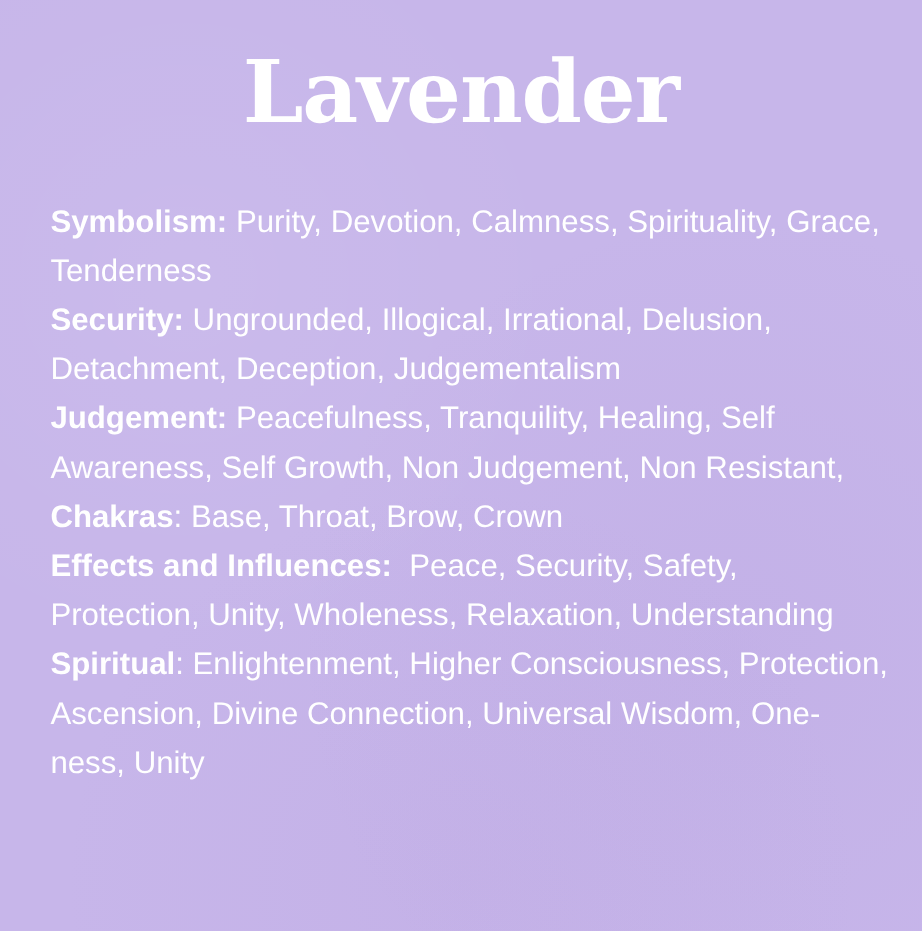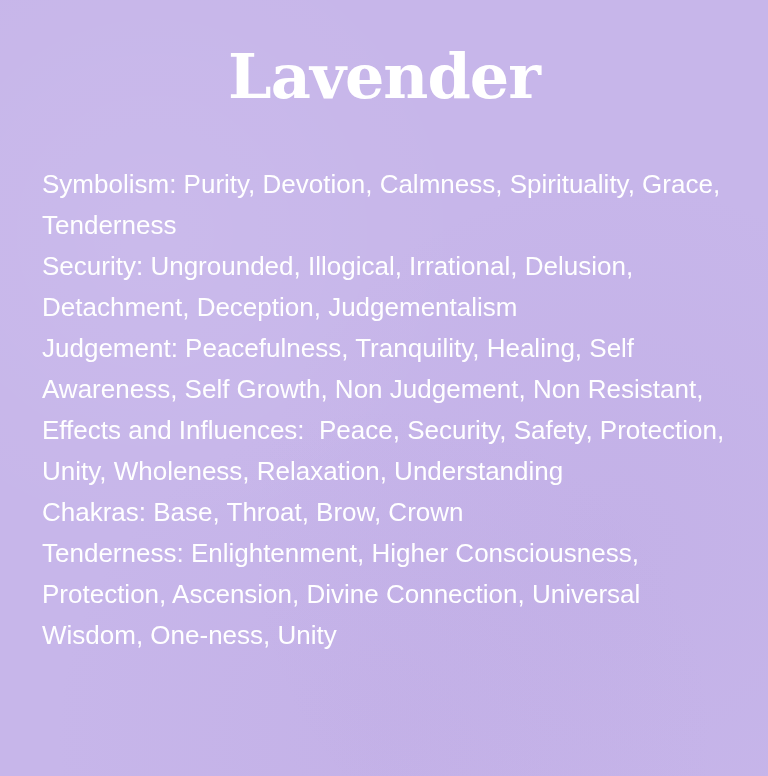--- a/index.html
+++ b/index.html
@@ -10,39 +10,39 @@
       radial-gradient(circle at 20% 30%, rgba(255,255,255,0.06) 0, transparent 40%),
       radial-gradient(circle at 80% 70%, rgba(150,120,200,0.08) 0, transparent 45%),
       radial-gradient(circle at 50% 95%, rgba(170,140,210,0.10) 0, transparent 40%);
     position: relative;
   }
   .card { position: absolute; left: 0; top: 0; width: 768px; height: 776px; }
   .title {
     position: absolute; left: 0; right: 0; top: 22px;
     text-align: center;
     font-family: "DejaVu Serif", "Liberation Serif", serif;
-    font-size: 62px; font-weight: bold; color: #ffffff;
+    font-size: 72px; font-weight: bold; color: #ffffff;
     letter-spacing: -1px;
     line-height: 110px;
   }
   .content {
     position: absolute; left: 42px; top: 164px; width: 700px;
     font-family: "Liberation Sans", "DejaVu Sans", sans-serif;
     font-size: 26px; line-height: 41px; color: #ffffff;
   }
   .entry { margin: 0; }
-  .label { font-weight: normal; }
+  .label { font-weight: bold; }
 </style>
 </head>
 <body>
 
 <div class="card">
   <div class="title">Lavender</div>
 
   <div class="content">
     <p class="entry"><span class="label">Symbolism:</span><span style="white-space:pre"> </span><span>Purity, Devotion, Calmness, Spirituality, Grace, Tenderness</span></p>
     <p class="entry"><span class="label">Security:</span><span style="white-space:pre"> </span><span>Ungrounded, Illogical, Irrational, Delusion, Detachment, Deception, Judgementalism</span></p>
     <p class="entry"><span class="label">Judgement:</span><span style="white-space:pre"> </span><span>Peacefulness, Tranquility, Healing, Self Awareness, Self Growth, Non Judgement, Non Resistant,</span></p>
+    <p class="entry"><span class="label">Chakras</span><span style="white-space:pre">: </span><span>Base, Throat, Brow, Crown</span></p>
     <p class="entry"><span class="label">Effects and Influences:</span><span style="white-space:pre">  </span><span>Peace, Security, Safety, Protection, Unity, Wholeness, Relaxation, Understanding</span></p>
-    <p class="entry"><span class="label">Chakras</span><span style="white-space:pre">: </span><span>Base, Throat, Brow, Crown</span></p>
-    <p class="entry"><span class="label">Tenderness</span><span style="white-space:pre">: </span><span>Enlightenment, Higher Consciousness, Protection, Ascension, Divine Connection, Universal Wisdom, One-ness, Unity</span></p>
+    <p class="entry"><span class="label">Spiritual</span><span style="white-space:pre">: </span><span>Enlightenment, Higher Consciousness, Protection, Ascension, Divine Connection, Universal Wisdom, One-ness, Unity</span></p>
   </div>
 </div>
 
 </body></html>

